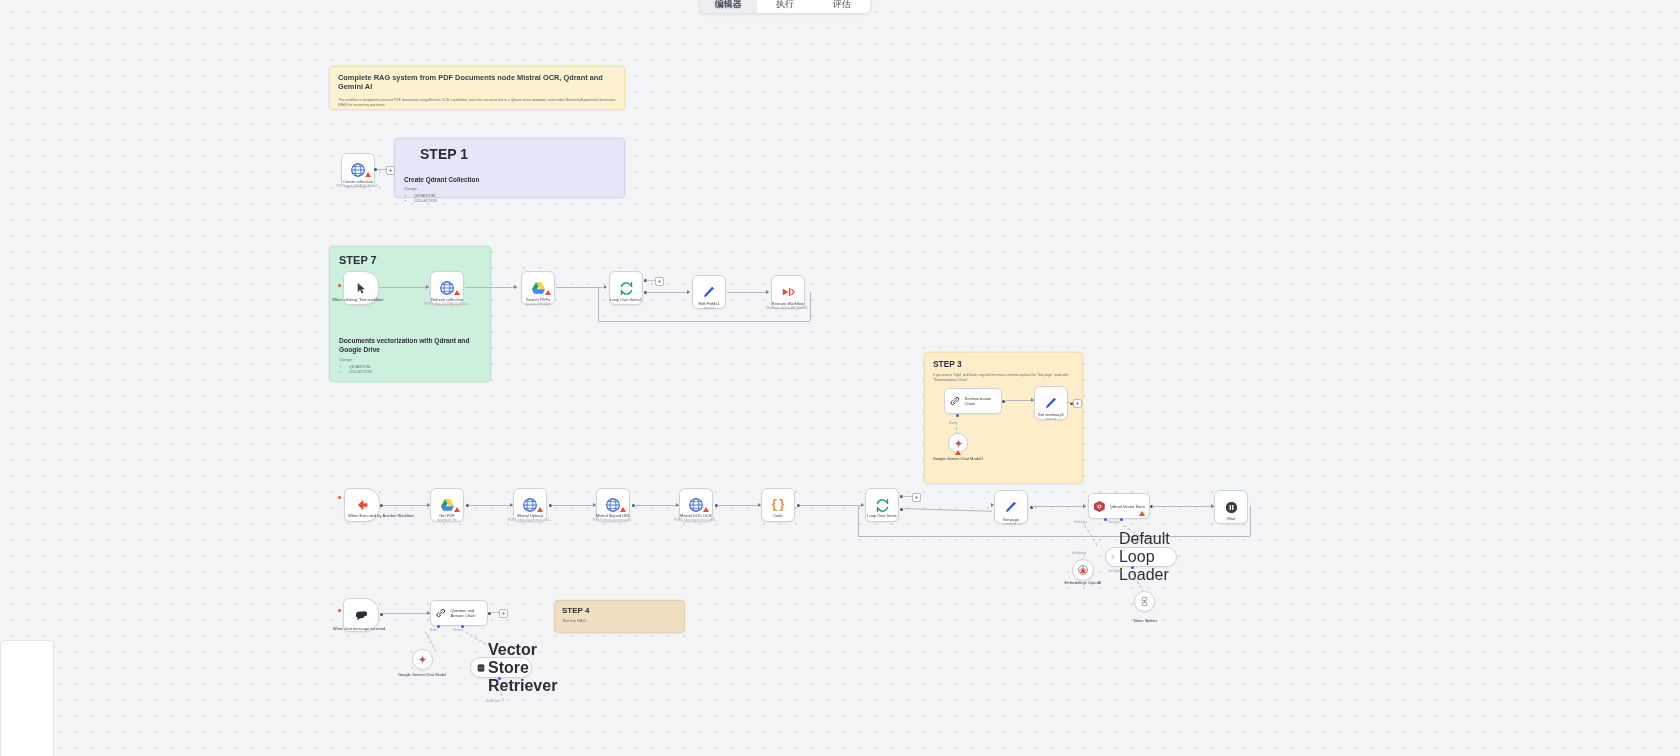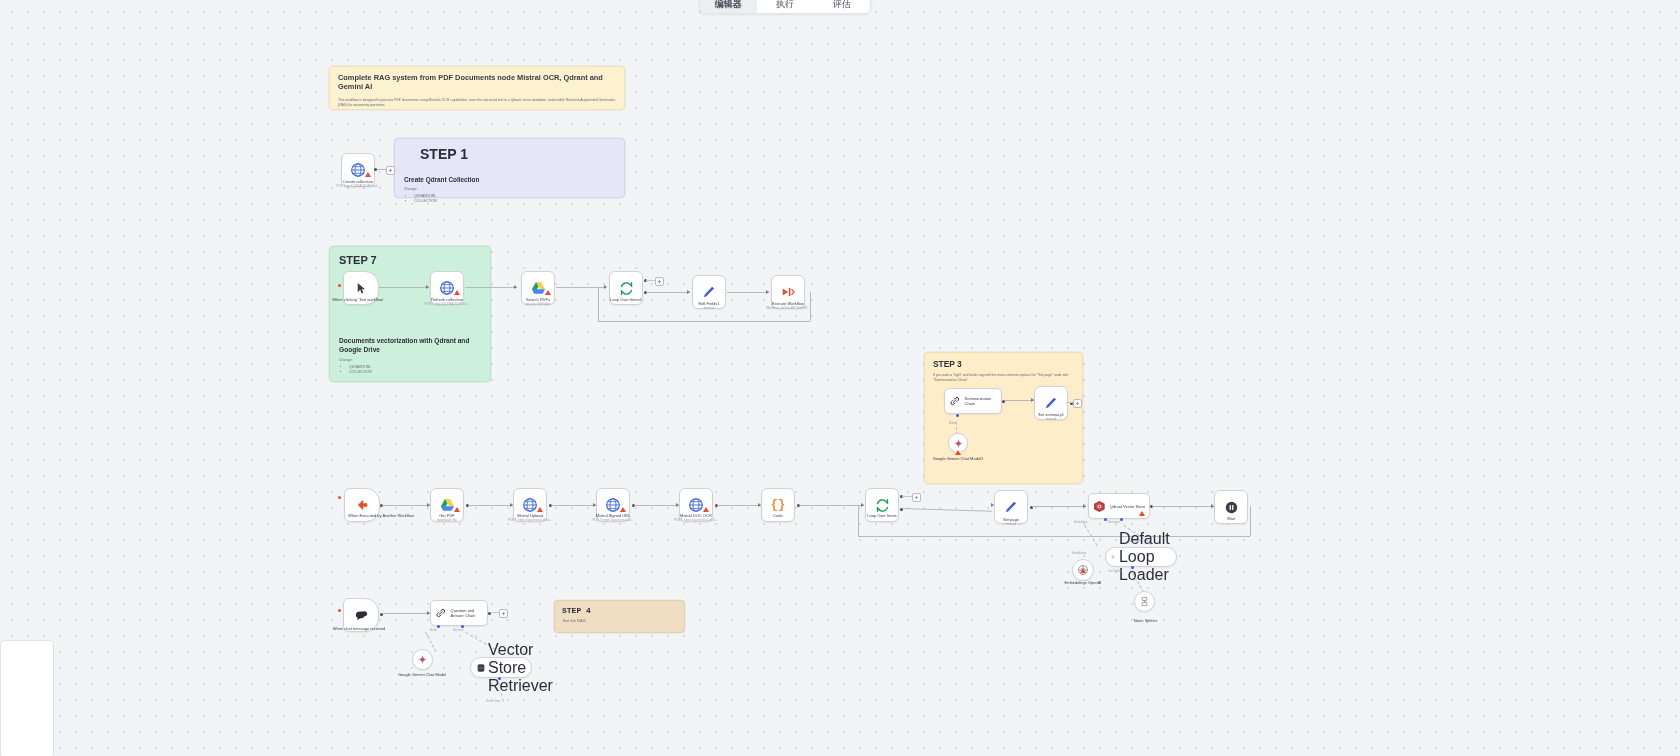--- a/index.html
+++ b/index.html
@@ -69,21 +69,21 @@
     left:924px;top:352px;width:159px;height:132px;
     background:#fdeec9;border:1px solid #f6e0b1;padding:6px 8px;
   }
   #note-step3 .s-title{font-size:8.4px;margin:0 0 4px 0;}
   #note-step3 .s-body{font-size:3.4px;line-height:5px;}
 
   #note-step4{
     left:554px;top:600px;width:131px;height:33px;
     background:#f0dec2;border:1px solid #e6d0ad;padding:5px 7px;
   }
-  #note-step4 .s-title{font-size:8px;margin:0 0 3px 0;font-family:Liberation Mono, monospace;}
+  #note-step4 .s-title{font-size:8px;margin:0 0 3px 0;}
   #note-step4 .s-body{font-size:4px;}
 
   
   .node{
     position:absolute;width:34px;height:34px;
     background:#ffffff;border:1px solid #d0d2d9;border-radius:6px;
     box-sizing:border-box;
     display:flex;align-items:center;justify-content:center;
     box-shadow:0 1px 2px rgba(0,0,0,.06);
   }
@@ -526,21 +526,21 @@
 <div class="dashed" style="left:426px;top:632px;width:22px;transform:rotate(62deg);transform-origin:left top;"></div>
 <div class="node-round" style="left:412px;top:649px;width:21px;height:21px;">
   <svg class="icn" width="11" height="11" viewBox="0 0 24 24">
     <path d="M12 2 C12 8 16 12 22 12 C16 12 12 16 12 22 C12 16 8 12 2 12 C8 12 12 8 12 2 Z" fill="#e94235"></path>
     <path d="M12 4 C12 9 15 12 20 12 C15 12 12 15 12 20" fill="#4285f4" opacity="0.85"></path>
   </svg>
 </div>
 <div class="node-label" style="left:384px;top:672px;">Google Gemini Chat Model</div>
 
 <div class="dashed" style="left:466px;top:632px;width:34px;transform:rotate(30deg);transform-origin:left top;"></div>
-<div class="node-round" style="left:470px;top:657px;width:62px;height:21px;border-radius:11px;justify-content:flex-start;padding-left:5px;gap:2px;">
+<div class="node-round" style="left:470px;top:657px;width:62px;height:21px;border-radius:11px;justify-content:flex-start;padding-left:5px;gap:2px;font-weight:bold;">
   <svg class="icn" width="10" height="10" viewBox="0 0 24 24">
     <ellipse cx="12" cy="6" rx="8" ry="3.2" fill="#3b3c47"></ellipse>
     <path d="M4 6 L4 18 A8 3.2 0 0 0 20 18 L20 6" fill="#3b3c47"></path>
     <ellipse cx="12" cy="12" rx="8" ry="3.2" fill="#55565f"></ellipse>
   </svg>
   <div class="wl" style="width:38px;">Vector Store Retriever</div>
 </div>
 <div class="port" style="left:498px;top:677px;background:#3d57e8;"></div>
 <div class="sublabel" style="left:486px;top:700px;">Vector Store</div>
 <div class="dashed" style="left:499px;top:682px;width:20px;transform:rotate(76deg);transform-origin:left top;"></div>

